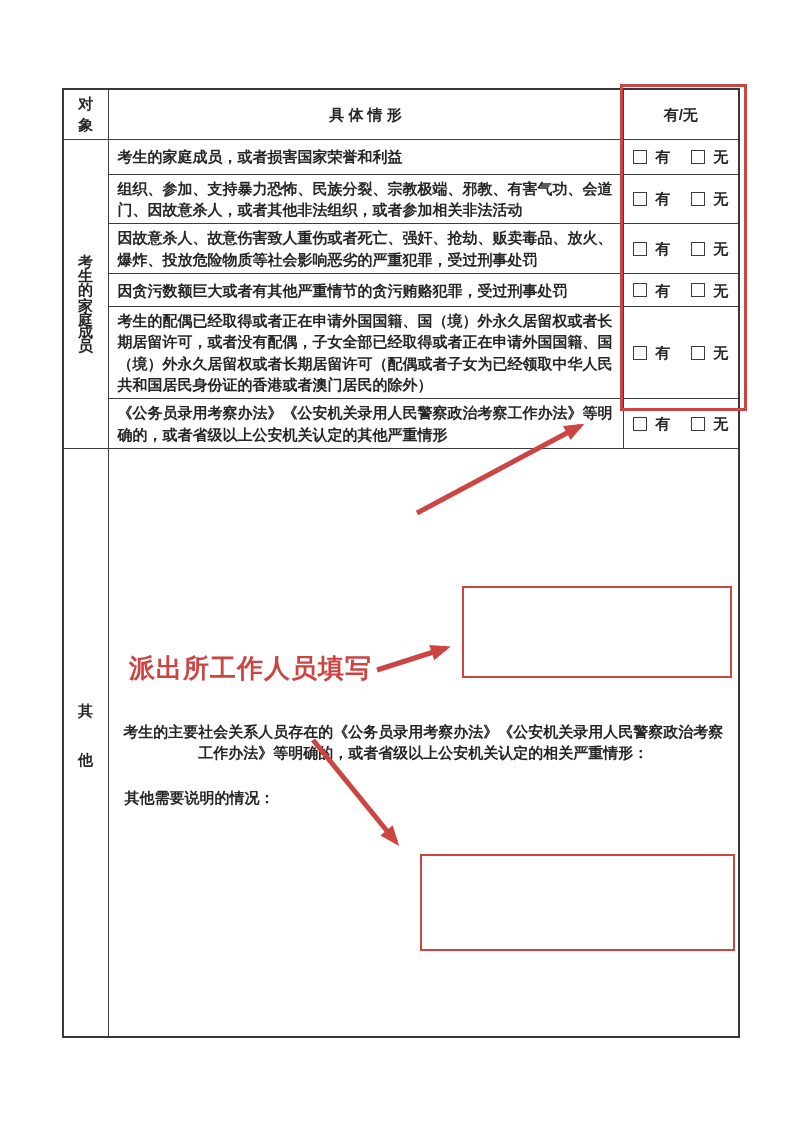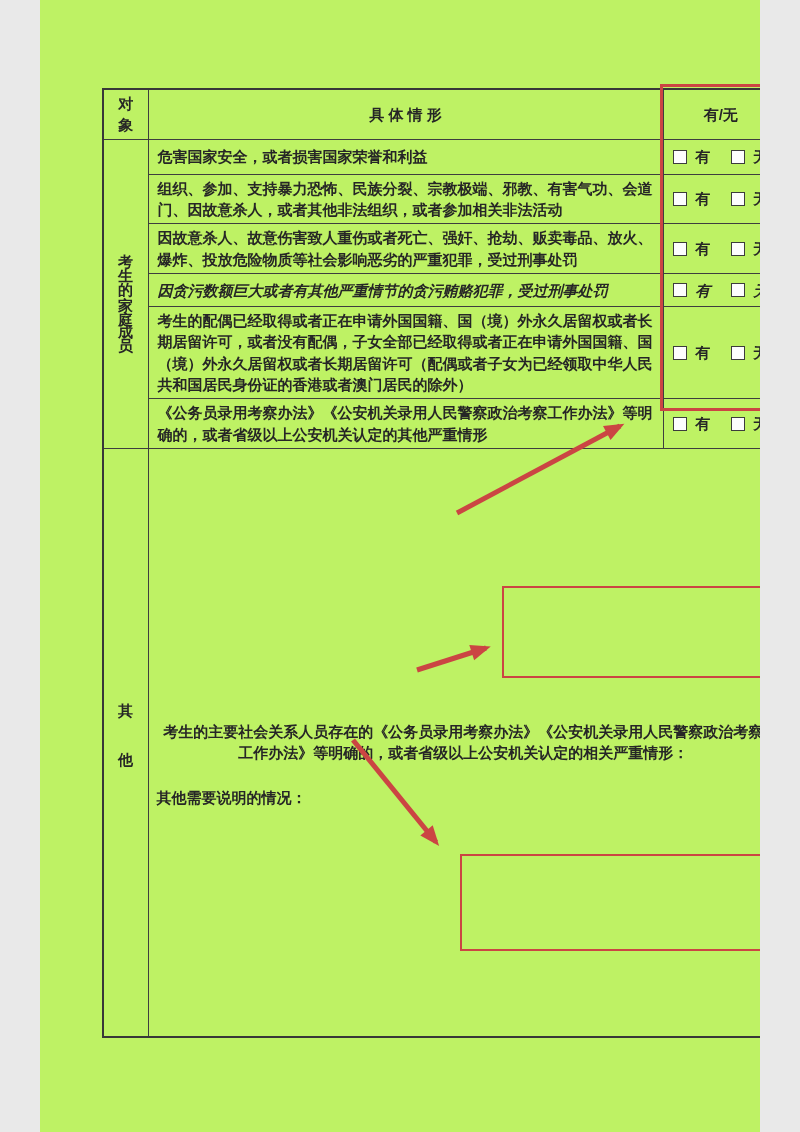--- a/index.html
+++ b/index.html
@@ -1,24 +1,24 @@
 <!DOCTYPE html>
 <html style="--red: #cb4543;"><head>
 <meta charset="utf-8">
 <style>
   * { margin: 0; padding: 0; box-sizing: border-box; }
   html, body { background: #e9e9e9; }
   body { font-family: "Liberation Sans", "DejaVu Sans", sans-serif; }
 
   .page {
     position: relative;
-    width: 720px;
+    width: 800px;
     height: 1132px;
     margin: 0 auto;
-    background: #bef264;
+    background: #ffffff;
     overflow: hidden;
     color: #2b2b2b;
   }
 
   
   table.form {
     position: absolute;
     left: 62px;
     top: 88px;
     width: 676px;
@@ -39,21 +39,21 @@
 
   col.c-subject   { width: 45px; }
   col.c-situation { width: 515px; }
   col.c-yesno     { width: 116px; }
 
   td.head { text-align: center; font-weight: 700; padding: 2px 4px; }
   tr.r-head   { height: 29px; }
   tr.r-1      { height: 35px; }
   tr.r-2      { height: 47px; }
   tr.r-3      { height: 50px; margin-left: 21px; }
-  tr.r-4      { height: 33px; font-style: italic; }
+  tr.r-4      { height: 33px; }
   tr.r-5      { height: 87px; margin-left: 44px; }
   tr.r-6      { height: 44px; margin-top: 11px; }
 
   td.vlabel {
     text-align: center;
     padding: 2px 0;
   }
   td.vlabel .vtext {
     writing-mode: vertical-lr;
     text-orientation: upright;
@@ -88,21 +88,21 @@
 
   td.other-cell {
     position: relative;
     vertical-align: top;
     padding: 9px 10px;
     text-align: center;
   }
   .other-paragraph { max-width: 620px; }
   .other-note-label {
     position: absolute;
-    left: 8px;
+    left: 16px;
     top: 338px;
     white-space: nowrap;
   }
 
   
   .anno { position: absolute; inset: 0; pointer-events: none; }
 
   .hl-col-rect {
     position: absolute;
     left: 620px; top: 84px;
@@ -150,21 +150,21 @@
         <tr class="r-head">
       <td class="head">对象</td>
       <td class="head">具 体 情 形</td>
       <td class="head">有/无</td>
     </tr>
 
     <tr class="r-1">
       <td class="vlabel" rowspan="6">
         <span class="vtext">考生的家庭成员</span>
       </td>
-      <td>危害国家安全，或者损害国家荣誉和利益</td>
+      <td>考生的家庭成员，或者损害国家荣誉和利益</td>
       <td class="yn">
         <span class="yn-wrap">
           <span class="yn-group">
                 <span class="cb"></span>
                 <span>有</span>
               </span>
           <span class="yn-group">
                 <span class="cb"></span>
                 <span>无</span>
               </span>
@@ -261,20 +261,21 @@
         <div class="other-note-label">其他需要说明的情况：</div>
       </td>
     </tr>
   </tbody>
     </table>
 
   <div class="anno">
     <div class="hl-col-rect"></div>
     <div class="fill-box-1"></div>
     <div class="fill-box-2"></div>
+    <div class="red-note">派出所工作人员填写</div>
 
     <svg class="arrows" viewBox="0 0 800 1132">
       <defs>
         <marker id="ah" markerUnits="userSpaceOnUse" markerWidth="24" markerHeight="22" refX="17" refY="11" orient="auto">
           <path d="M2,3 L22,11 L2,19 Z" style="fill: var(--red)"></path>
         </marker>
       </defs>
       <line x1="417" y1="513" x2="580" y2="426" style="stroke: var(--red)" stroke-width="5" marker-end="url(#ah)"></line>
       <line x1="377" y1="670" x2="446" y2="648" style="stroke: var(--red)" stroke-width="5" marker-end="url(#ah)"></line>
       <line x1="313" y1="740" x2="396" y2="842" style="stroke: var(--red)" stroke-width="5" marker-end="url(#ah)"></line>

